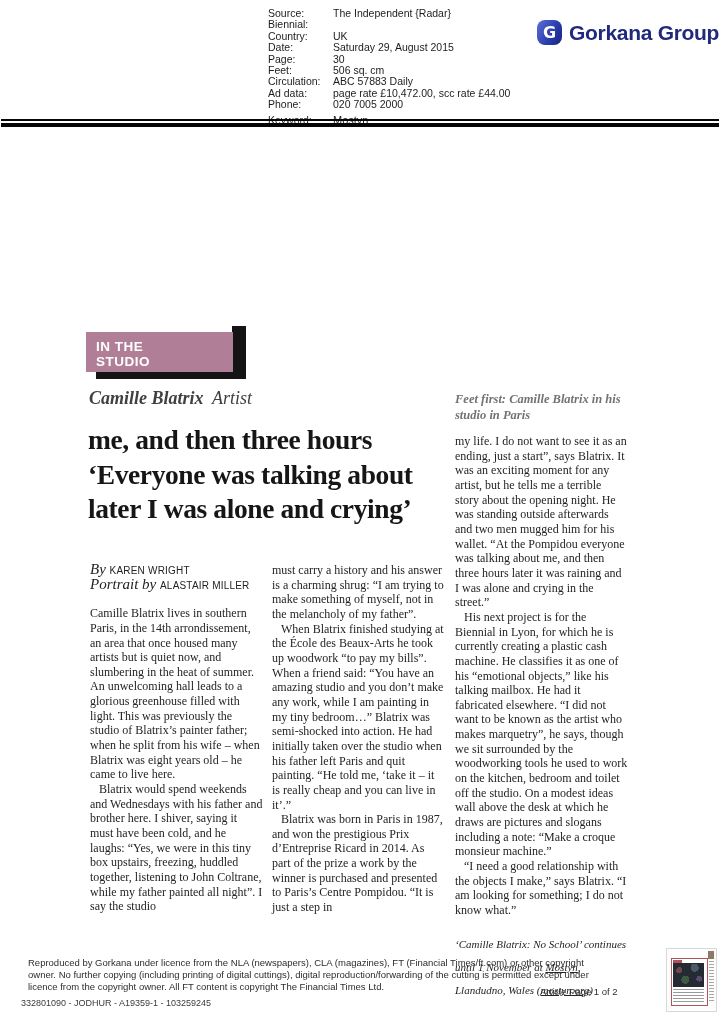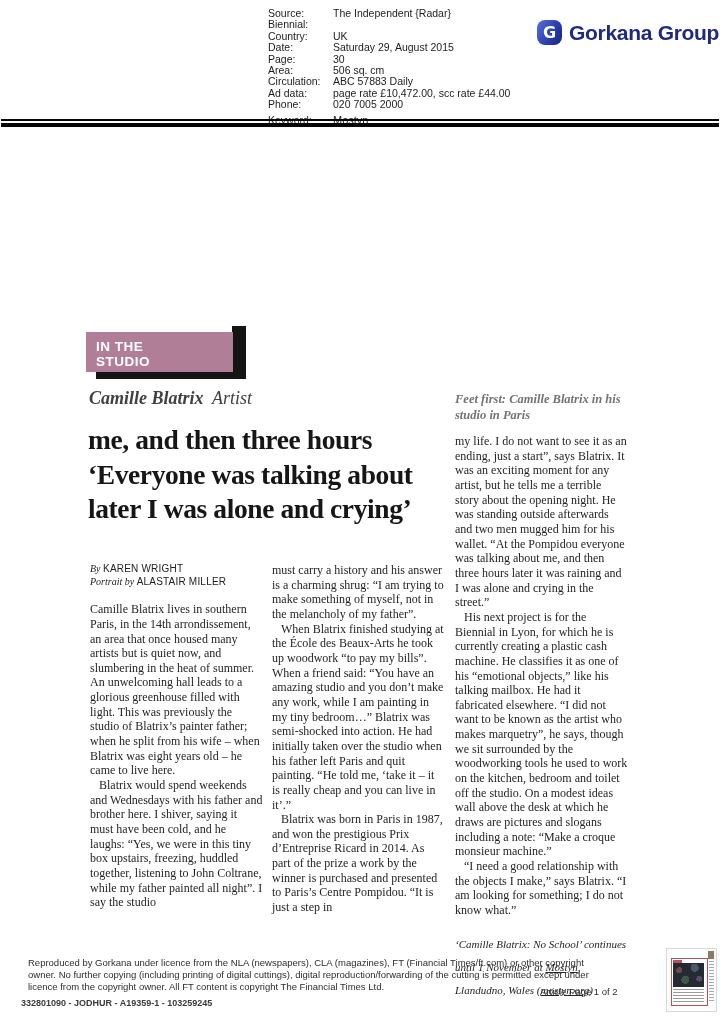--- a/index.html
+++ b/index.html
@@ -48,31 +48,31 @@
 
   
   .col { position:absolute; width:173px; font-family:"Liberation Serif", serif; font-size:12px; line-height:14.65px; color:#242424; }
   .col p { margin:0; }
   .col p.indent { text-indent:9px; }
   .col1 { left:90px;  top:563px; }
   .col2 { left:272px; top:563px; }
   .col3 { left:455px; top:392px; }
 
   .byline { font-size:10px; line-height:12.6px; letter-spacing:0.2px; color:#222; margin-bottom:14px; font-family:"Liberation Sans", sans-serif; }
-  .byline .lead { font-family:"Liberation Serif", serif; font-style:italic; font-size:10px; letter-spacing:0; }
+  .byline .lead { font-family:"Liberation Serif", serif; font-style:italic; font-size:15px; letter-spacing:0; }
 
   .caption { font-weight:bold; font-style:italic; font-size:12.5px; line-height:15.5px; margin-bottom:11px; color:#737373; }
 
   .endnote { margin-top:15px; font-style:italic; font-size:11px; line-height:23px; color:#242424; }
   .endnote .kw { text-decoration:underline; }
 
   
   .footer-notice { position:absolute; left:28px; top:957px; width:572px; font-size:9.5px; line-height:12px; color:#2d2d2d; }
   .article-page  { position:absolute; left:540px; top:986px; font-size:9.5px; color:#2d2d2d; }
-  .doc-id        { position:absolute; left:21px;  top:998px; font-size:9px;  color:#3a3a3a;font-weight:bold; }
+  .doc-id        { position:absolute; left:21px;  top:998px; font-size:9px;  color:#3a3a3a; }
 
   
   .thumb { position:absolute; left:667px; top:949px; width:49px; height:62px; background:#fdfdfd; box-shadow:0 0 0 1px #d8d8d8; }
   .thumb-art { position:absolute; left:4px; top:9px; width:35px; height:46px; border:1px solid #b3525f; background:#fff; }
   .thumb-photo {
     position:absolute; left:1px; top:4px; width:31px; height:24px;
     background:
       radial-gradient(circle at 20% 30%, #6b4a4a 0 3px, transparent 3px),
       radial-gradient(circle at 70% 20%, #4a5a6b 0 4px, transparent 4px),
       radial-gradient(circle at 40% 70%, #3f5a44 0 4px, transparent 4px),
@@ -110,21 +110,21 @@
     </div>
     <div class="meta-row">
       <span class="meta-label">Date:</span>
       <span class="meta-value">Saturday 29, August 2015</span>
     </div>
     <div class="meta-row">
       <span class="meta-label">Page:</span>
       <span class="meta-value">30</span>
     </div>
     <div class="meta-row">
-      <span class="meta-label">Area:</span>
+      <span class="meta-label">Feet:</span>
       <span class="meta-value">506 sq. cm</span>
     </div>
     <div class="meta-row">
       <span class="meta-label">Circulation:</span>
       <span class="meta-value">ABC 57883 Daily</span>
     </div>
     <div class="meta-row">
       <span class="meta-label">Ad data:</span>
       <span class="meta-value">page rate £10,472.00, scc rate £44.00</span>
     </div>

